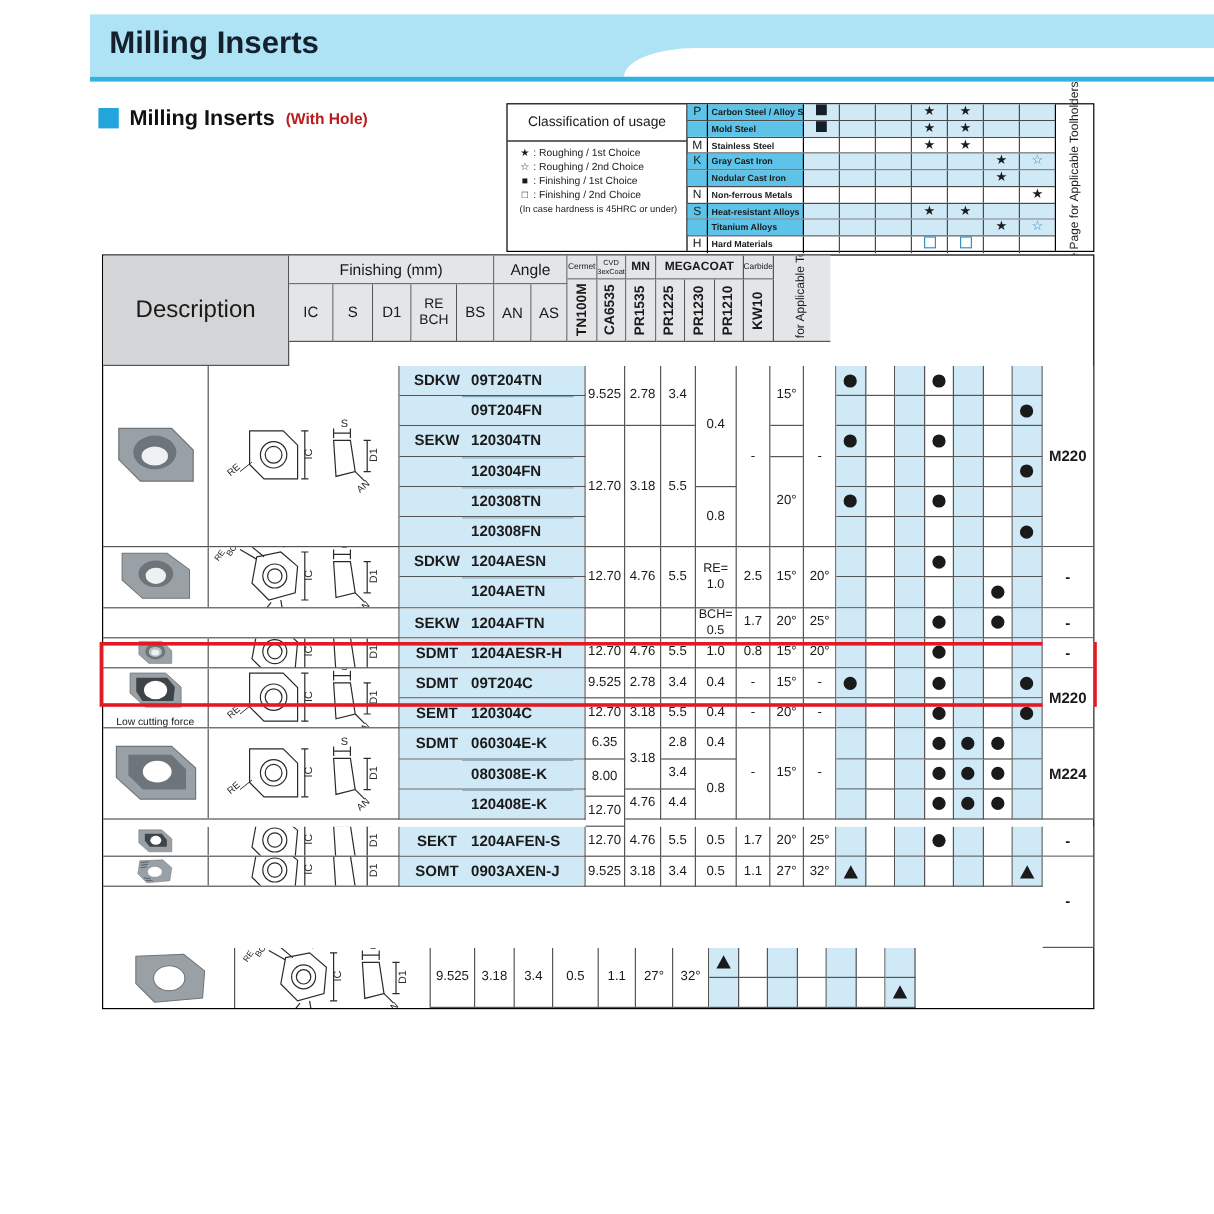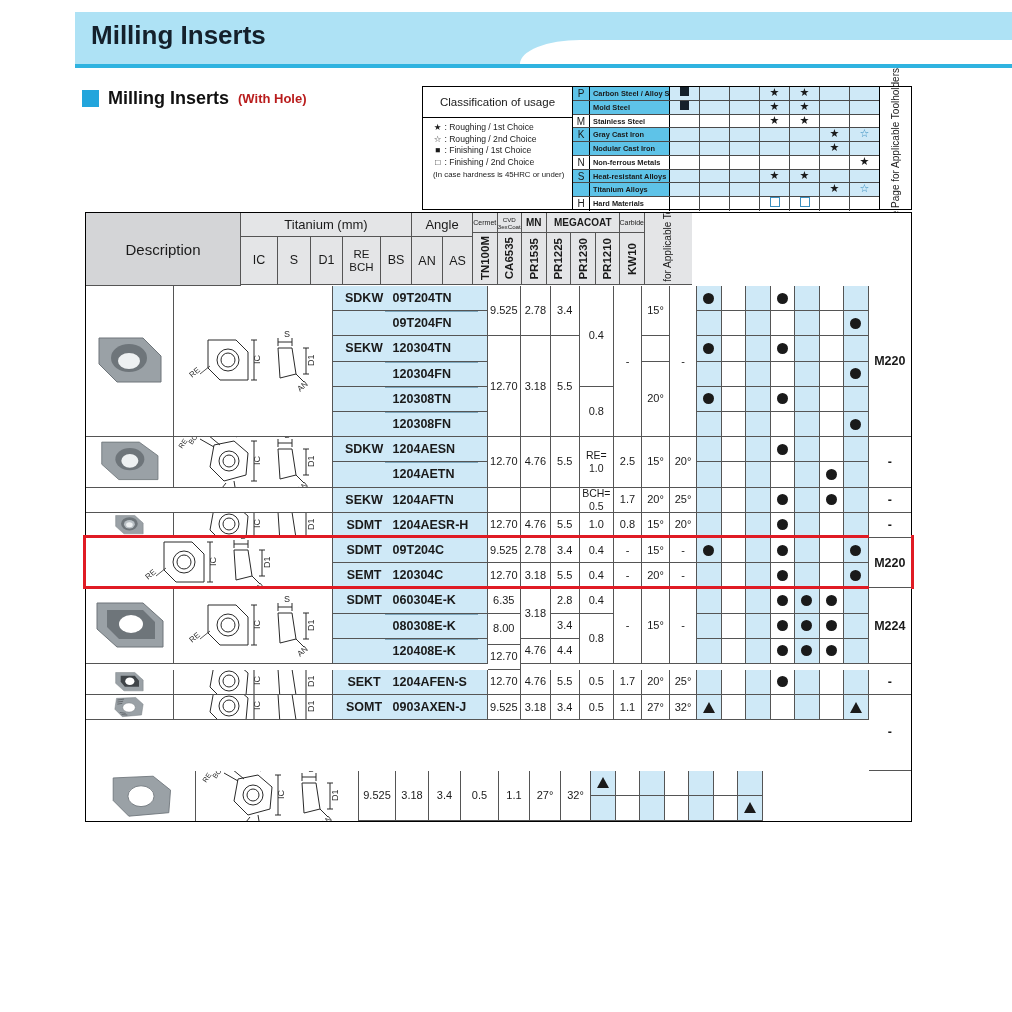--- a/index.html
+++ b/index.html
@@ -228,24 +228,24 @@
           </div>
         </div>
     </div>
     <div class="seepage">
       <span>See Page for Applicable Toolholders</span>
     </div>
   </div>
 
   <div class="tbl" id="main-table">
       <div class="trow">
-        <div class="cell w-des hdrbg2" style="height:73px;font-size:15px">Description</div>
+        <div class="cell w-des hdrbg2" style="height:92px;font-size:20px">Description</div>
         <div style="display:flex;flex-direction:column;height:72px">
           <div style="display:flex;height:24px">
-            <div class="cell hdrbg" style="width:171px;height:24px;font-size:13px">Titanium (mm)</div>
+            <div class="cell hdrbg" style="width:171px;height:24px;font-size:13px">Finishing (mm)</div>
             <div class="cell hdrbg" style="width:61px;height:24px;font-size:13px">Angle</div>
           </div>
           <div style="display:flex;height:48px">
             <div class="cell w-ic hdrbg" style="height:48px;font-size:12.5px;flex-direction:column;line-height:13px">IC</div>
             <div class="cell w-s hdrbg" style="height:48px;font-size:12.5px;flex-direction:column;line-height:13px">S</div>
             <div class="cell w-d1 hdrbg" style="height:48px;font-size:12.5px;flex-direction:column;line-height:13px">D1</div>
             <div class="cell w-re hdrbg" style="height:48px;font-size:11.5px;flex-direction:column;line-height:13px">
               <div>RE</div>
               <div>BCH</div>
             </div>
@@ -768,20 +768,28 @@
           </div>
           <div class="w-g" style="display:flex;flex-direction:column">
             <div class="cell lblue" style="width:100%;height:25.2px"></div>
           </div>
         </div>
         <div class="cell w-tool last " style="height:25.2px;font-weight:bold;font-size:12.5px;z-index:2;background:#fff">-</div>
       </div>
       <div class="trow" style="position:relative">
         <div class="cell w-ins " style="height:50.4px;padding:0">
           <div style="display:flex;width:100%;height:100%">
+            <div class="ins-photo">
+              <svg width="84" height="58" viewBox="0 0 84 58">
+      <path d="M10 6 L56 6 L76 24 L76 50 L30 50 L10 32 Z" fill="#9aa1a6" stroke="#6e757a" stroke-width="1"></path>
+      <path d="M18 12 L58 12 L68 24 L66 42 L26 42 L18 30 Z" fill="#3f4448"></path>
+      <ellipse cx="43" cy="28" rx="15" ry="12" fill="#ffffff"></ellipse>
+    </svg>
+              <div class="lcf">Low cutting force</div>
+            </div>
             <div class="ins-draw">
   <svg width="158" height="78" viewBox="0 0 158 78">
     <g fill="none" stroke="#2a2a2a" stroke-width="1">
       <path d="M34 18 L62 18 L74 30 L74 58 L46 58 L34 46 Z"></path>
       <circle cx="54" cy="38" r="11"></circle>
                   <circle cx="54" cy="38" r="7"></circle>
       <path d="M80 18 L80 58"></path>
                   <path d="M77 18 L83 18"></path>
                   <path d="M77 58 L83 58"></path>
       <path d="M104 20 L118 20"></path>

